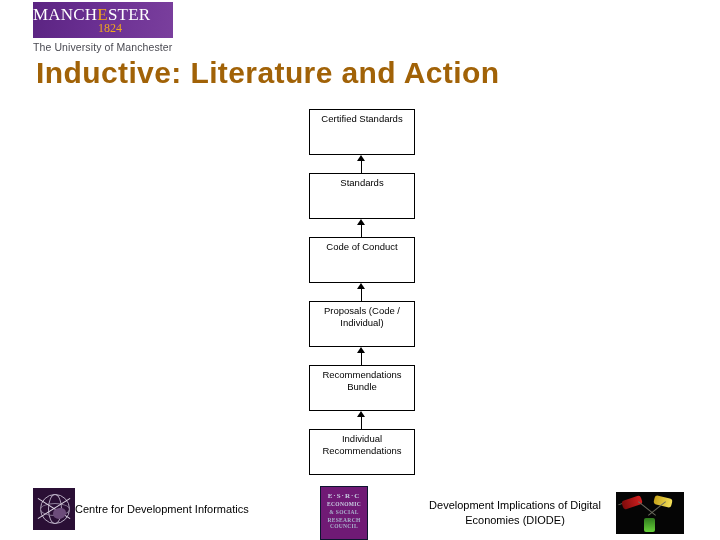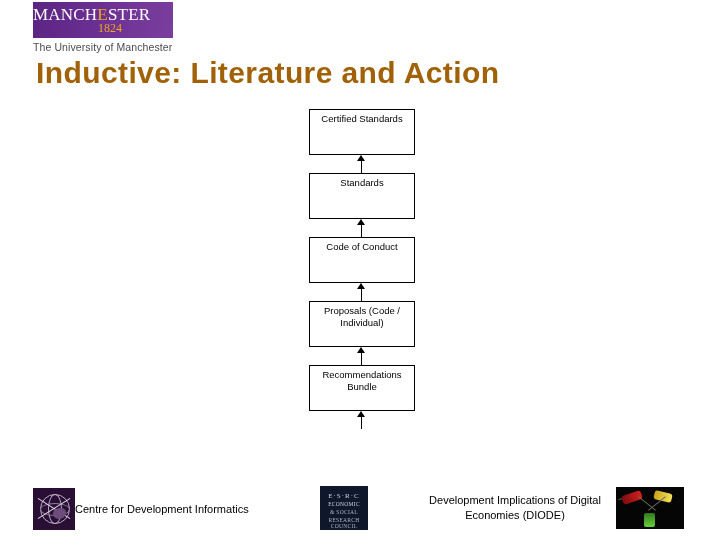--- a/index.html
+++ b/index.html
@@ -152,27 +152,28 @@
     background: #6c4c7a; border-radius: 50% 40% 55% 45%;
   }
   #cdi-text {
     font-size: 11px;
     line-height: 14px;
     color: #000000;
   }
 
   #diode-block { position: absolute; left: 320px; top: 0px; display: flex; align-items: center; }
   #esrc-logo {
-    width: 48px; height: 44px;
-    background: #0f172a;
+    width: 48px; height: 54px;
+    background: #701a75;
     border: 1px solid #0e1630;
     box-sizing: border-box;
     position: relative;
     flex: 0 0 auto;
     overflow: hidden;
+    font-weight: bold;
   }
   #esrc-logo .l1, #esrc-logo .l2, #esrc-logo .l3, #esrc-logo .l4 {
     position: absolute; left: 0; right: 0; text-align: center;
     color: #c8cfe2; font-family: "Liberation Serif", serif;
   }
   #esrc-logo .l1 { top: 5px; font-size: 7px; letter-spacing: 1px; }
   #esrc-logo .l2 { top: 14px; font-size: 5.5px; letter-spacing: 0.3px; }
   #esrc-logo .l3 { top: 22px; font-size: 5.5px; letter-spacing: 0.3px; color: #a9b3cc; }
   #esrc-logo .l4 { top: 30px; font-size: 5.5px; letter-spacing: 0.3px; color: #a9b3cc; }
   #diode-text {
@@ -261,20 +262,23 @@
   </div>
 
   <div class="flow-node">
     <div class="flow-node-label">Recommendations Bundle</div>
   </div>
   <div class="flow-arrow">
     <div class="shaft"></div>
     <div class="head"></div>
   </div>
 
+  <div class="flow-node">
+    <div class="flow-node-label">Individual Recommendations</div>
+  </div>
 
 </div>
 
 <div id="footer">
 
   <div id="cdi-block">
     <div id="cdi-logo">
       <div class="g1"></div>
       <div class="g2"></div>
       <div class="g3"></div>

